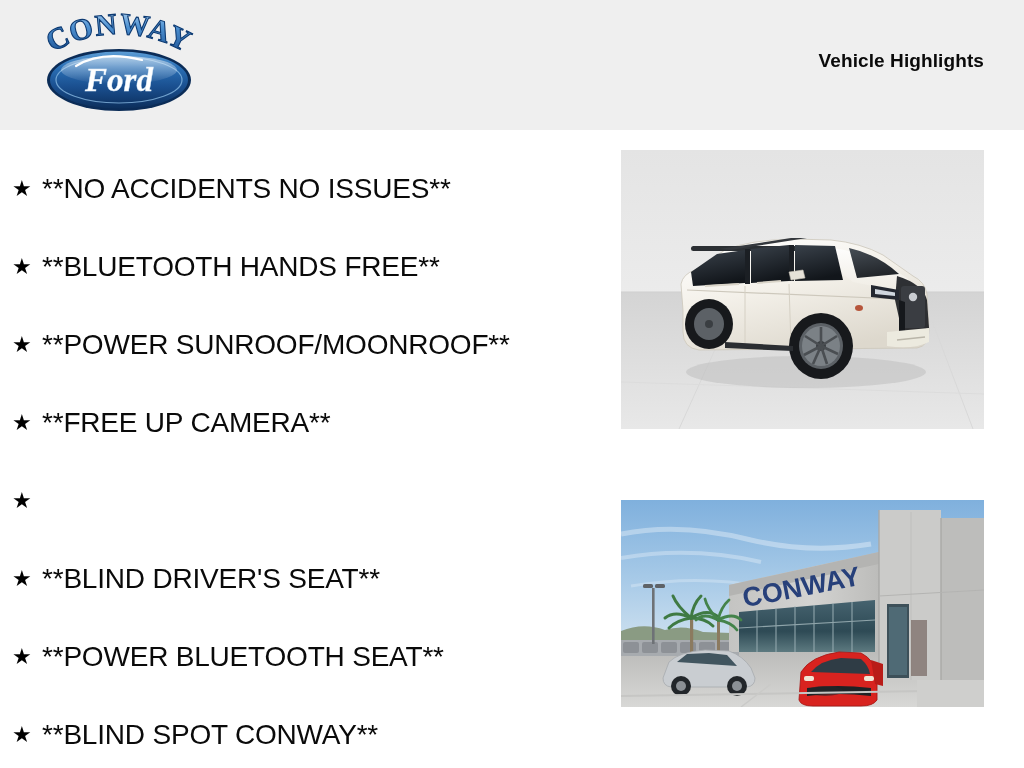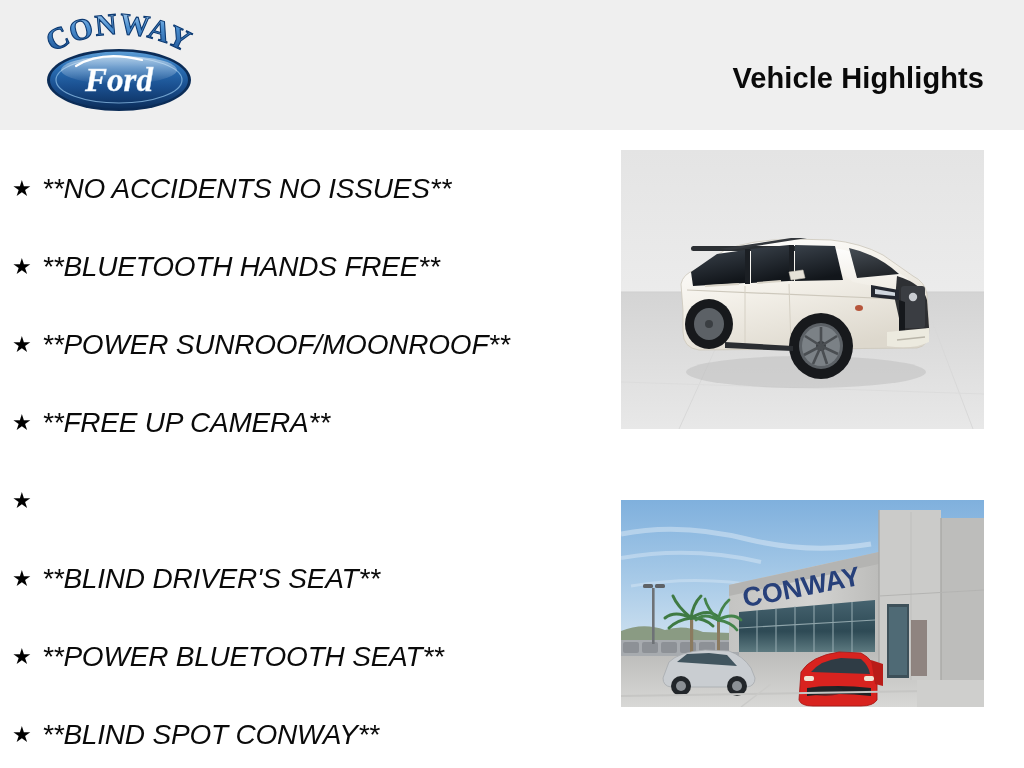--- a/index.html
+++ b/index.html
@@ -35,26 +35,25 @@
     width: 190px;
     height: 112px;
   }
 
   .logo-svg { display: block; width: 190px; height: 112px; }
 
   .header-title {
     position: absolute;
     right: 40px;
     top: 50px;
-    font-size: 29px;
+    font-size: 19px;
     font-weight: bold;
     color: #0a0a0a;
     letter-spacing: 0.1px;
     white-space: nowrap;
-    margin-top: 12px;
   }
 
   
   .highlights {
     position: absolute;
     left: 0;
     top: 150px;
     width: 610px;
     list-style: none;
   }
@@ -72,21 +71,20 @@
     color: #000000;
     width: 30px;
     flex: 0 0 30px;
   }
 
   .hl-text {
     font-size: 28px;
     color: #0a0a0a;
     white-space: nowrap;
     letter-spacing: -0.2px;
-    font-style: italic;
   }
 
   
   .photo {
     position: absolute;
     overflow: hidden;
   }
 
   .photo-vehicle {
     left: 621px;

